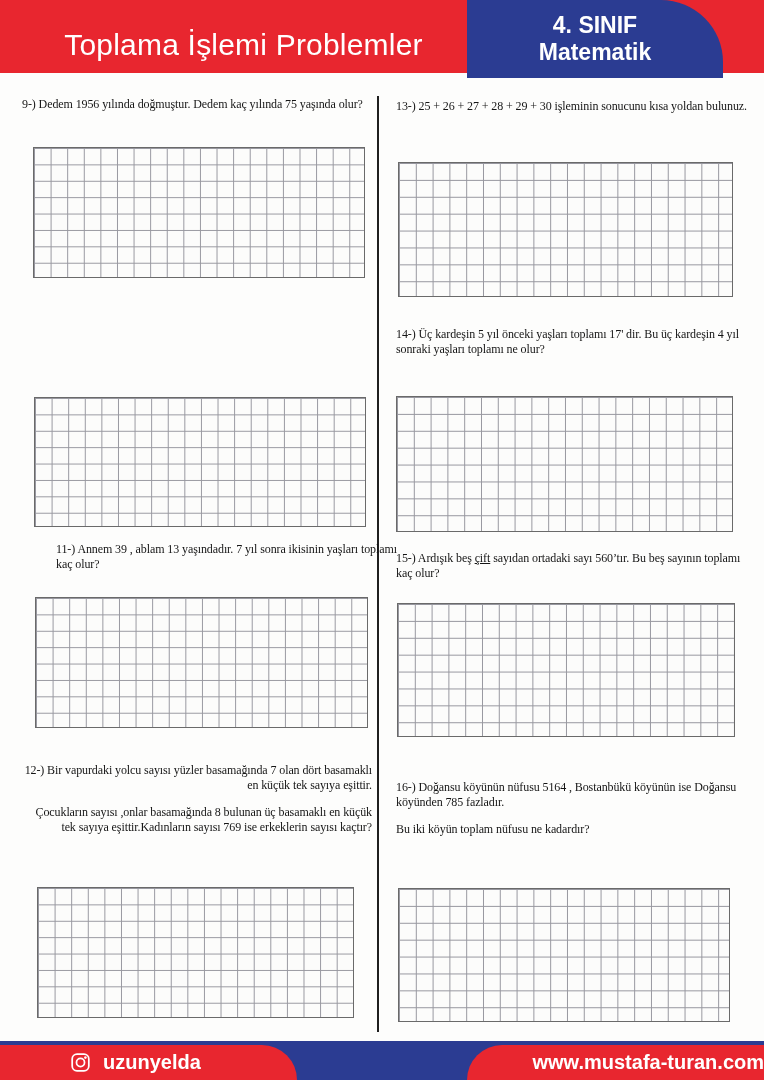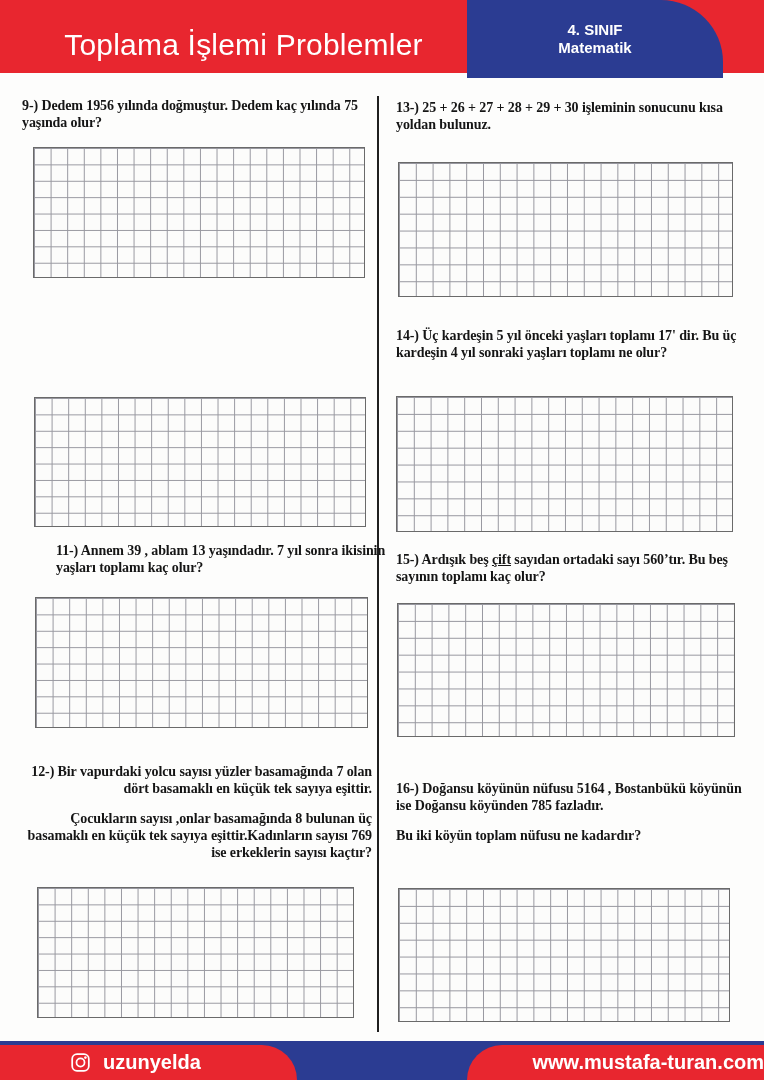--- a/index.html
+++ b/index.html
@@ -28,30 +28,30 @@
     display:flex;align-items:center;justify-content:center;
     color:#fff;font-family:"Liberation Sans",sans-serif;
     font-weight:normal;font-size:30px;letter-spacing:.2px;
   }
   .hdr-badge{
     position:absolute;left:467px;top:0;width:256px;height:78px;
     background:var(--blue);
     border-top-right-radius:62px;
     display:flex;flex-direction:column;align-items:center;justify-content:center;
     color:#fff;font-family:"Liberation Sans",sans-serif;
-    font-weight:bold;font-size:15px;line-height:1.18;
+    font-weight:bold;font-size:23px;line-height:1.18;
   }
   
   .divider{
     position:absolute;left:377px;top:96px;width:2px;height:936px;
     background:#1f1f1f;
   }
   .q-block{position:absolute;color:var(--ink);}
   .q{
-    font-weight:bold;font-size:14px;line-height:1.22;
+    font-weight:normal;font-size:12px;line-height:1.22;
     letter-spacing:-0.1px;
   }
   .q + .q{margin-top:13px;}
   .u{text-decoration:underline;}
   .grid{
     position:absolute;
     border:1px solid var(--gridborder);
     background-color:#fcfcfb;
     background-image:
       linear-gradient(to right, var(--gridline) 1px, transparent 1px),

